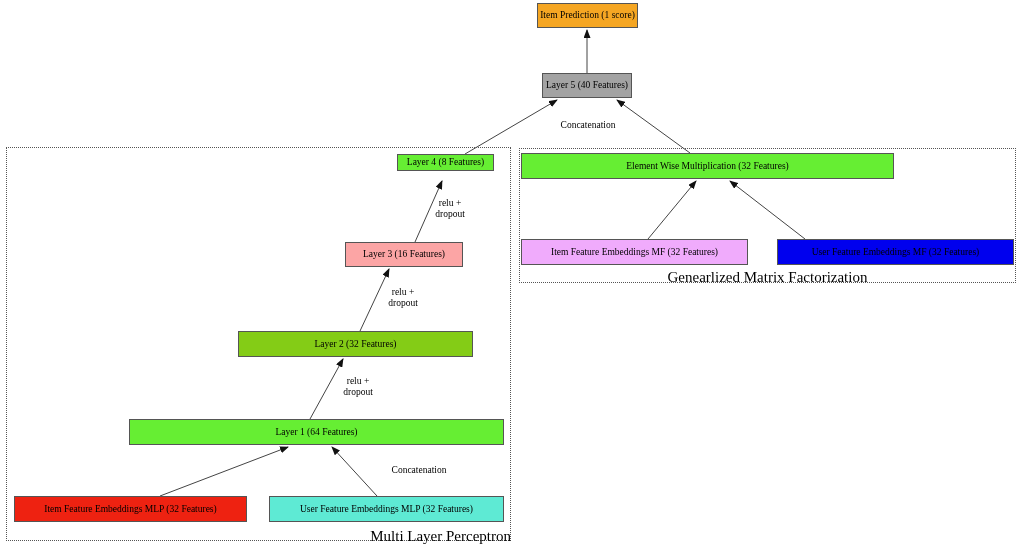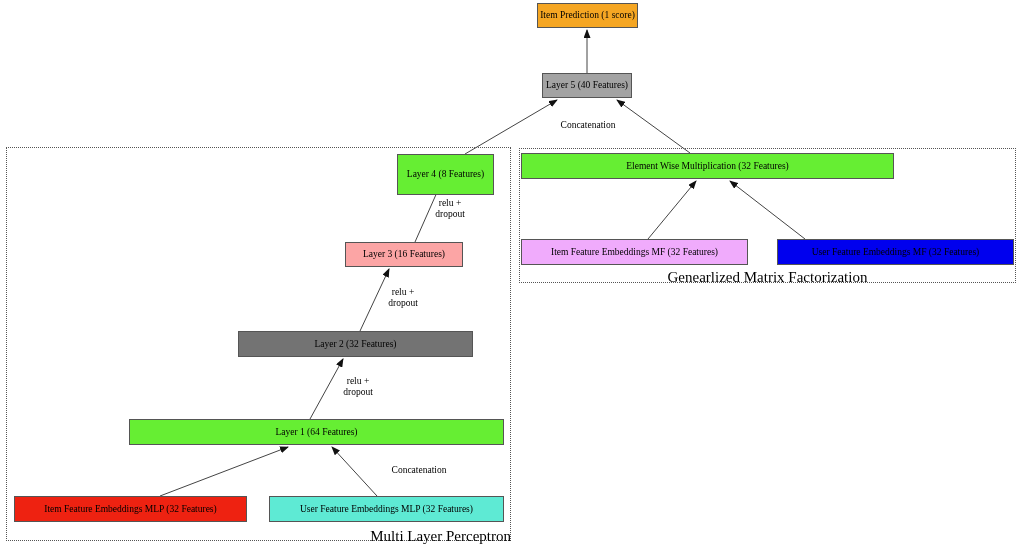--- a/index.html
+++ b/index.html
@@ -89,23 +89,23 @@
 
   <div id="groups-layer">
       <div class="group" style="left: 6px; top: 147px; width: 505px; height: 394px;"></div>
       <div class="group-label" style="left: 6px; top: 528px; width: 505px; text-align: right;">Multi Layer Perceptron</div>
       <div class="group" style="left: 519px; top: 148px; width: 497px; height: 135px;"></div>
       <div class="group-label" style="left: 519px; top: 269px; width: 497px;">Genearlized Matrix Factorization</div>
     </div>
   <div id="nodes-layer">
       <div class="node n-orange" style="left: 537px; top: 3px; width: 101px; height: 25px; background: rgb(245, 166, 35);">Item Prediction (1 score)</div>
       <div class="node n-green" style="left: 542px; top: 73px; width: 90px; height: 25px; background: #a3a3a3;">Layer 5 (40 Features)</div>
-      <div class="node n-green" style="left: 397px; top: 154px; width: 97px; height: 41px; background: rgb(102, 238, 51);">Layer 4 (8 Features)</div>
+      <div class="node n-green" style="left: 397px; top: 154px; width: 97px; height: 17px; background: rgb(102, 238, 51);">Layer 4 (8 Features)</div>
       <div class="node n-green" style="left: 345px; top: 242px; width: 118px; height: 25px; background: #fca5a5;">Layer 3 (16 Features)</div>
-      <div class="node n-green" style="left: 238px; top: 331px; width: 235px; height: 26px; background: #737373;">Layer 2 (32 Features)</div>
+      <div class="node n-green" style="left: 238px; top: 331px; width: 235px; height: 26px; background: #84cc16;">Layer 2 (32 Features)</div>
       <div class="node n-green" style="left: 129px; top: 419px; width: 375px; height: 26px; background: rgb(102, 238, 51);">Layer 1 (64 Features)</div>
       <div class="node n-red" style="left: 14px; top: 496px; width: 233px; height: 26px; background: rgb(238, 34, 17);">Item Feature Embeddings MLP (32 Features)</div>
       <div class="node n-blue" style="left: 269px; top: 496px; width: 235px; height: 26px; background: #5eead4;">User Feature Embeddings MLP (32 Features)</div>
       <div class="node n-green" style="left: 521px; top: 153px; width: 373px; height: 26px; background: rgb(102, 238, 51);">Element Wise Multiplication (32 Features)</div>
       <div class="node n-red" style="left: 521px; top: 239px; width: 227px; height: 26px; background: #f0abfc;">Item Feature Embeddings MF (32 Features)</div>
       <div class="node n-blue" style="left: 777px; top: 239px; width: 237px; height: 26px; background: rgb(0, 0, 238);">User Feature Embeddings MF (32 Features)</div>
     </div>
   <div id="edge-labels-layer">
       <div class="edge-label" style="left: 553px; top: 120px; width: 70px; text-align: center;">Concatenation</div>
       <div class="edge-label" style="left: 428px; top: 198px; width: 44px; text-align: center;">relu +

